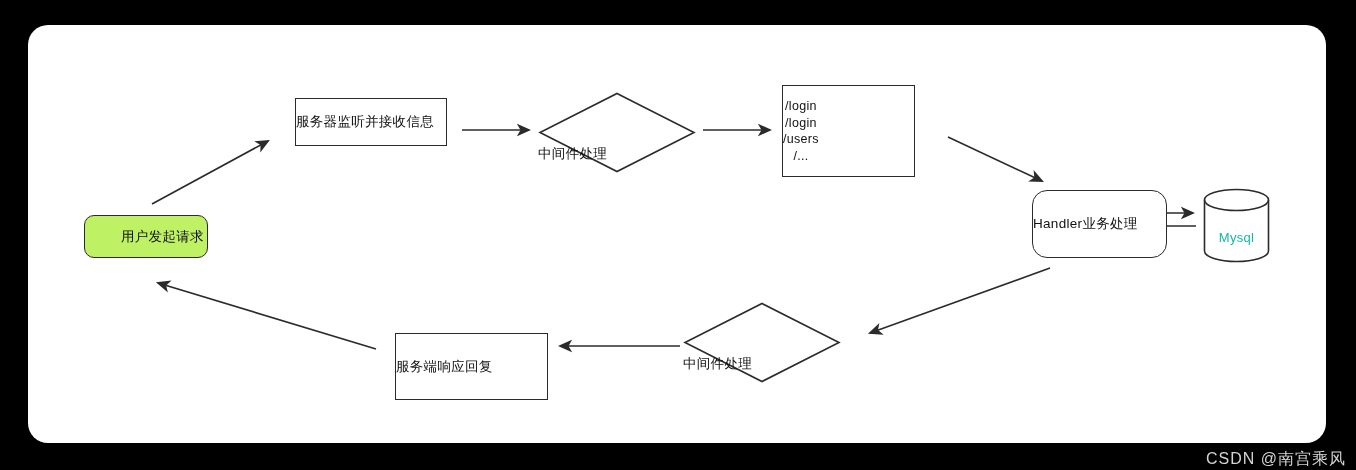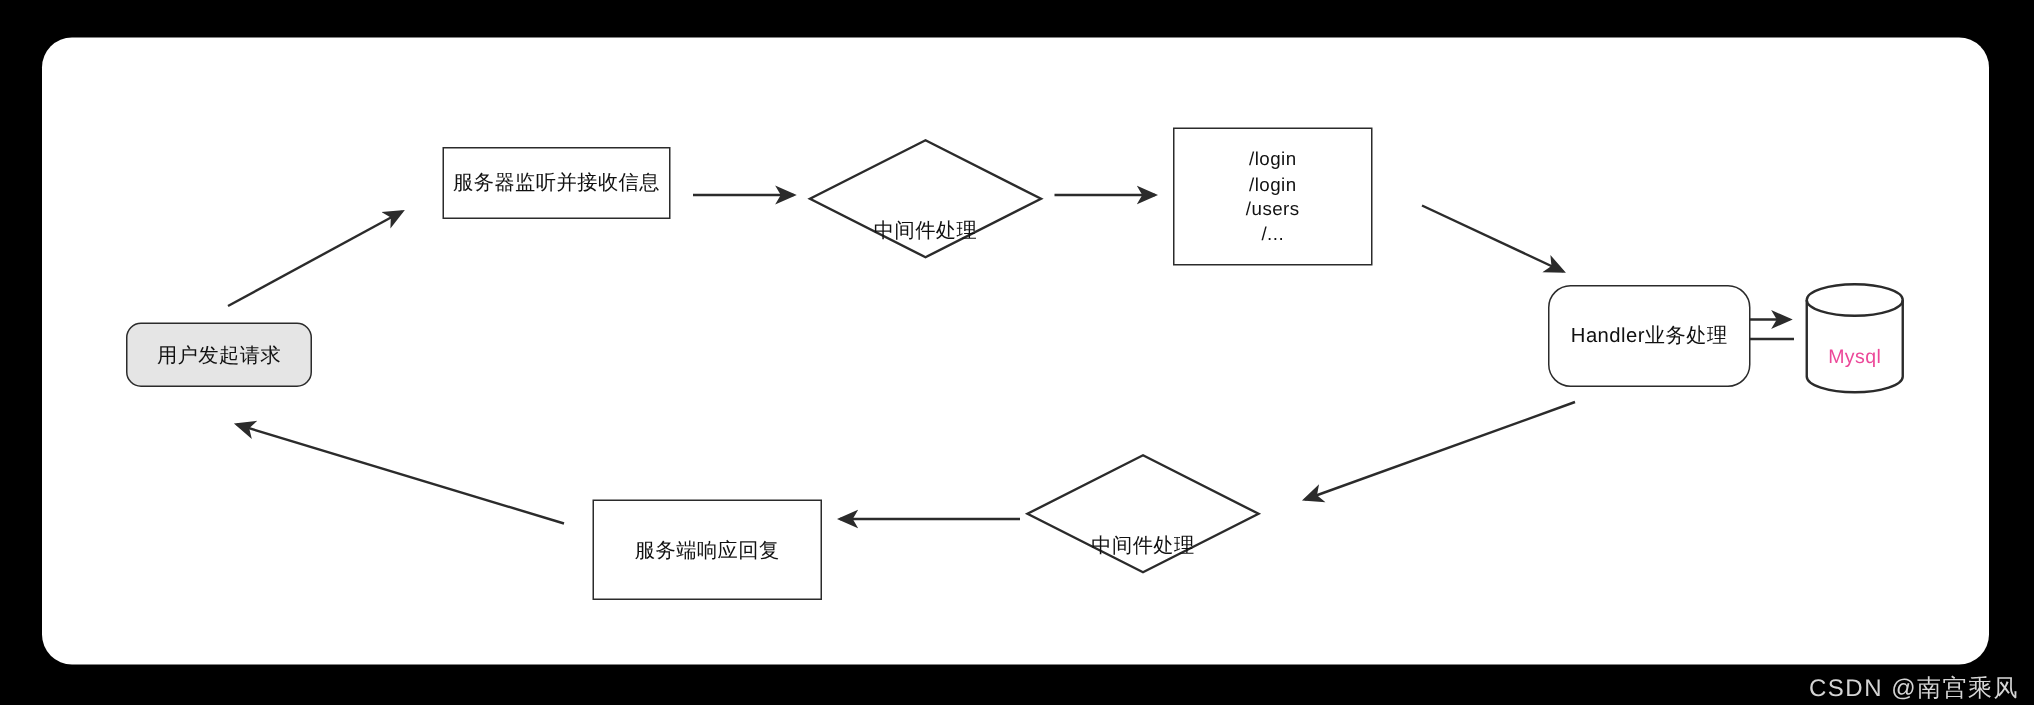--- a/index.html
+++ b/index.html
@@ -20,43 +20,44 @@
   }
   svg.arrows {
     position: absolute; left: 0; top: 0;
     width: 1356px; height: 470px;
     pointer-events: none;
   }
   .node {
     position: absolute;
     display: flex;
     align-items: center;
-    justify-content: center;
+    justify-content: flex-start;
     text-align: center;
     color: #111111;
     font-size: 13.5px;
     letter-spacing: 0.3px;
   }
   .rect-node {
     background: #ffffff;
     border: 1.6px solid #2b2b2b;
   }
   .rounded-node {
-    background: #e5e5e5;
+    background: #bef264;
     border: 1.6px solid #2b2b2b;
     border-radius: 10px;
+    padding-left: 36px;
   }
   .shape-node { background: transparent; border: none; }
   .shape-node svg { position: absolute; left: 0; top: 0; width: 100%; height: 100%; }
   .shape-label { position: relative; z-index: 2; margin-top: 42px; }
   .routes-lines { line-height: 16.5px; font-size: 12.5px; color: #111111; }
   .cyl-label {
     position: absolute; z-index: 2;
     left: 0; right: 0; top: 42px;
-    text-align: center; font-size: 13px; color: #ec4899;
+    text-align: center; font-size: 13px; color: #14b8a6;
   }
   .watermark {
     position: absolute;
     right: 10px;
     bottom: 0px;
     font-size: 16px;
     color: #d4d4d4;
     letter-spacing: 1px;
     z-index: 5;
     white-space: nowrap;

